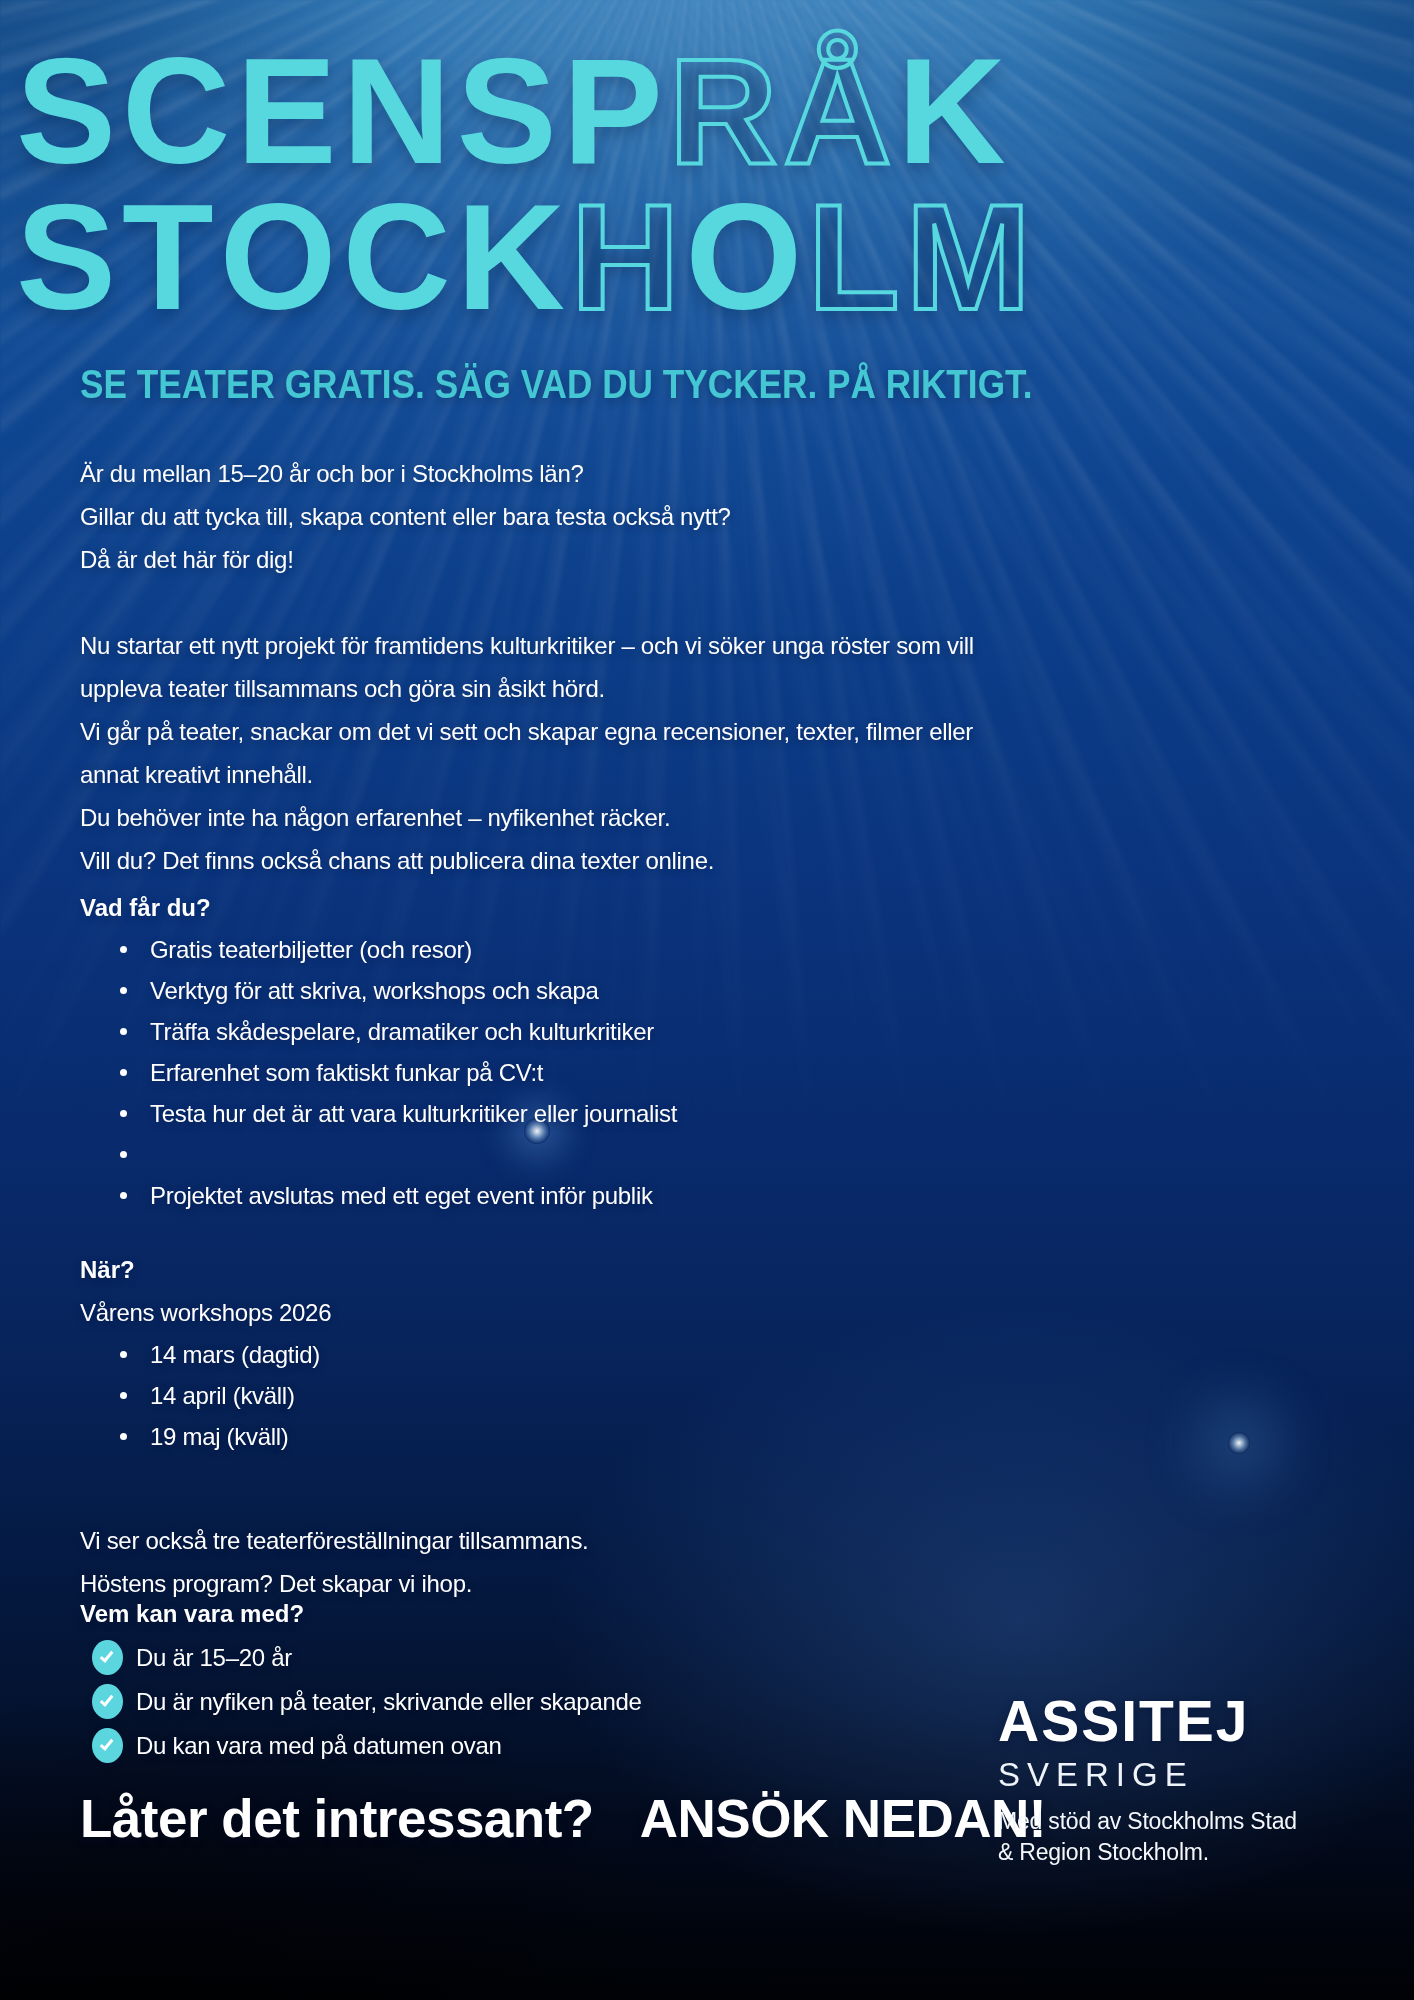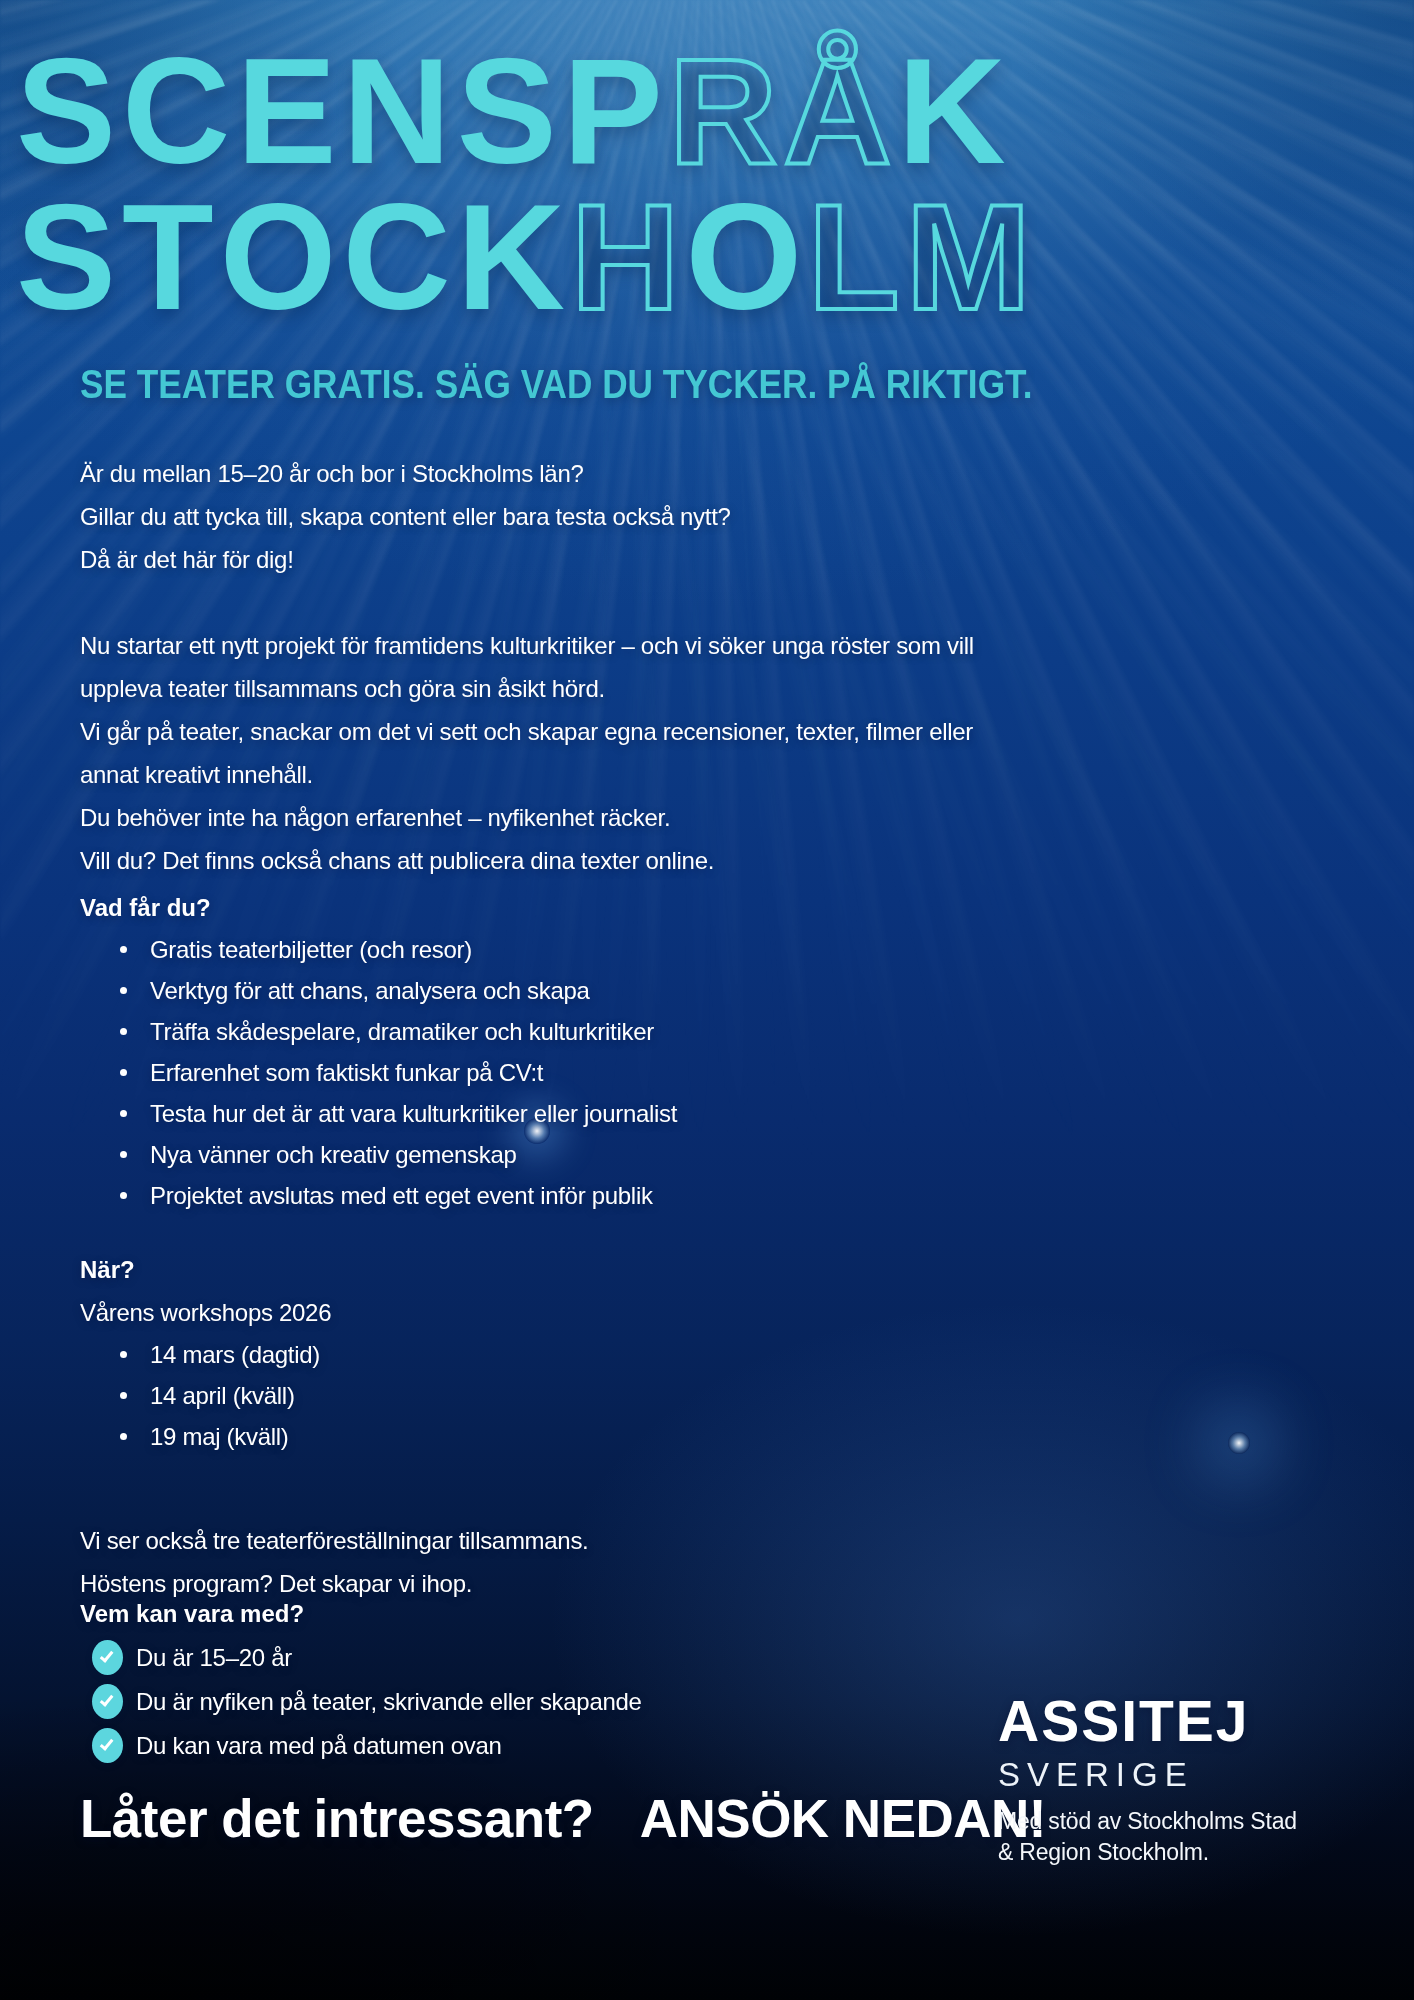--- a/index.html
+++ b/index.html
@@ -144,41 +144,40 @@
     <h2>Vad får du?</h2>
     <ul class="bullet-list">
 
         <li>
           <span class="dot"></span>
           <span class="li-text">Gratis teaterbiljetter (och resor)</span>
         </li>
 
         <li>
           <span class="dot"></span>
-          <span class="li-text">Verktyg för att chans, analysera och skapa</span>
+          <span class="li-text">Verktyg för att skriva, workshops och skapa</span>
         </li>
 
         <li>
           <span class="dot"></span>
           <span class="li-text">Träffa skådespelare, dramatiker och kulturkritiker</span>
         </li>
 
         <li>
           <span class="dot"></span>
           <span class="li-text">Erfarenhet som faktiskt funkar på CV:t</span>
         </li>
 
         <li>
           <span class="dot"></span>
           <span class="li-text">Testa hur det är att vara kulturkritiker eller journalist</span>
         </li>
 
         <li>
           <span class="dot"></span>
-          <span class="li-text">Nya vänner och kreativ gemenskap</span>
         </li>
 
         <li>
           <span class="dot"></span>
           <span class="li-text">Projektet avslutas med ett eget event inför publik</span>
         </li>
 
     </ul>
   </section>
 

